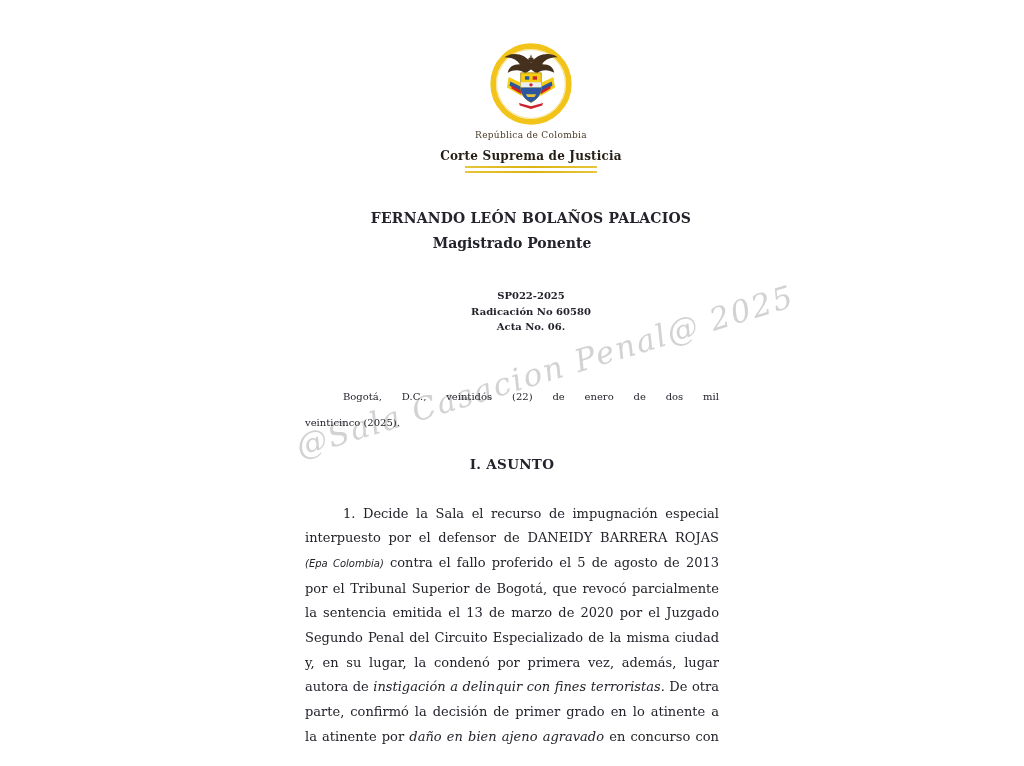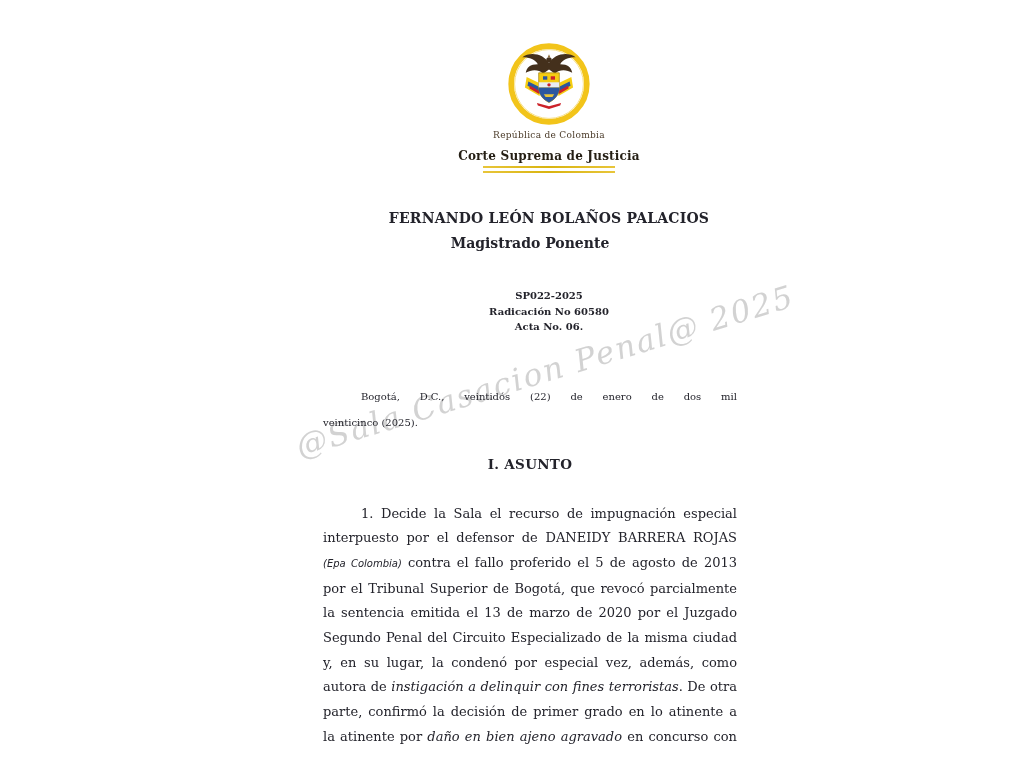--- a/index.html
+++ b/index.html
@@ -28,21 +28,21 @@
     color: #cbcbcb;
     opacity: 0.85;
     white-space: nowrap;
     transform: rotate(-17deg);
     transform-origin: 0 100%;
     user-select: none;
   }
   
   .content {
     position: absolute;
-    left: 323px;
+    left: 305px;
     top: 0;
     width: 414px;
     z-index: 1;
     color: #23232b;
   }
   .shift { transform: translateX(19px); }
   
   .seal-block { text-align: center; }
   .seal-svg { display: block; margin: 41px auto 0 auto; width: 86px; height: 86px; }
   .seal-republica {
@@ -182,20 +182,20 @@
 
     <div class="section-heading">I. ASUNTO</div>
 
     <div class="main-paragraph">
         <div class="line indent"><span>1. Decide la Sala el recurso de impugnación especial</span></div>
         <div class="line"><span>interpuesto por el defensor de DANEIDY BARRERA ROJAS</span></div>
         <div class="line"><span class="sans-italic">(Epa Colombia)</span><span> contra el fallo proferido el 5 de agosto de 2013</span></div>
         <div class="line"><span>por el Tribunal Superior de Bogotá, que revocó parcialmente</span></div>
         <div class="line"><span>la sentencia emitida el 13 de marzo de 2020 por el Juzgado</span></div>
         <div class="line"><span>Segundo Penal del Circuito Especializado de la misma ciudad</span></div>
-        <div class="line"><span>y, en su lugar, la condenó por especial vez, además, como</span></div>
+        <div class="line"><span>y, en su lugar, la condenó por primera vez, además, lugar</span></div>
         <div class="line"><span>autora de </span><span class="italic">instigación a delinquir con fines terroristas</span><span>. De otra</span></div>
         <div class="line"><span>parte, confirmó la decisión de primer grado en lo atinente a</span></div>
         <div class="line"><span>la atinente por </span><span class="italic">daño en bien ajeno agravado</span><span> en concurso con</span></div>
       </div>
 
   </div>
 </div>
 
 </body></html>

